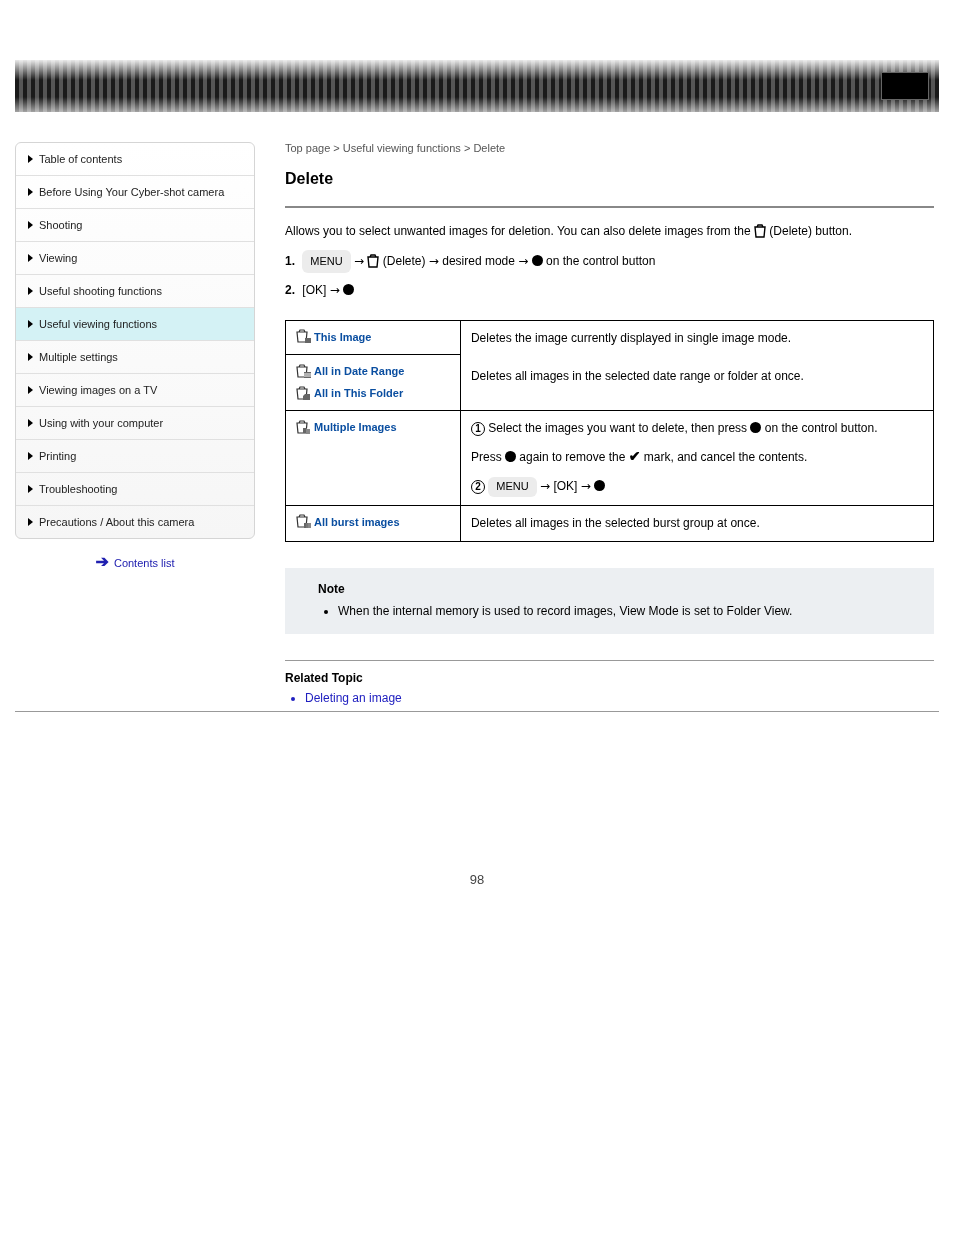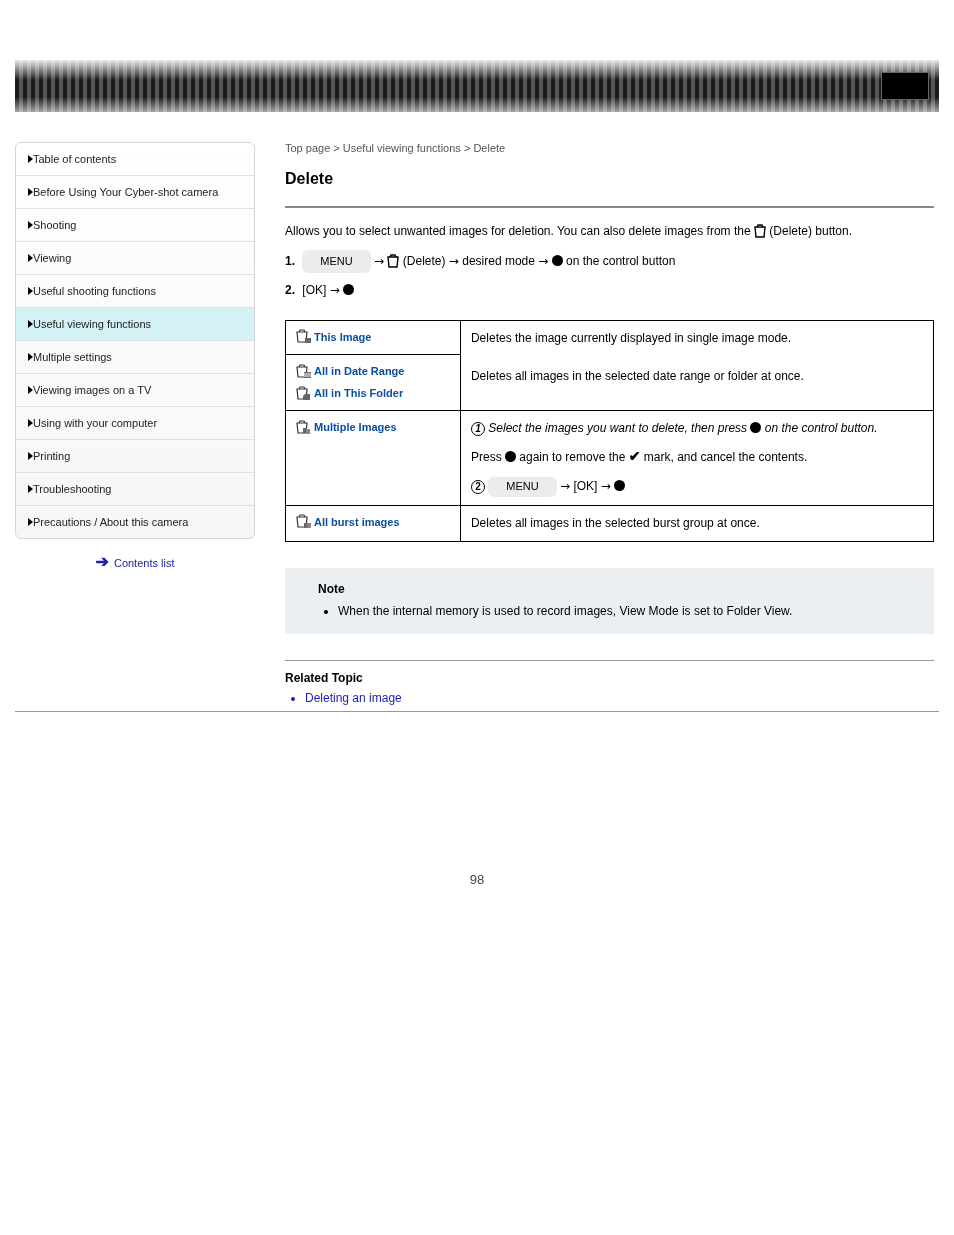--- a/index.html
+++ b/index.html
@@ -37,20 +37,21 @@
     z-index: 2;
   }
 
   .page-wrap { padding: 30px 15px 0 15px; display: flex; gap: 30px; }
 
   .sidenav { width: 240px; flex-shrink: 0; }
   .sidenav-box { border: 1px solid #d5d5d5; border-radius: 6px; overflow: hidden; background: linear-gradient(#fff,#f6f6f6); }
   .sidenav-item {
     display: flex;
     align-items: center;
+    gap: 6px;
     padding: 10px 12px;
     border-bottom: 1px solid #e0e0e0;
     font-size: 11px;
     color: #222;
   }
   .sidenav-item:last-child { border-bottom: none; }
   .sidenav-item.active { background: #d4f2f5; }
   .sidenav-item .caret {
     width: 0; height: 0;
     border-top: 4px solid transparent;
@@ -60,21 +61,21 @@
   .outer-arrow { text-align: center; margin-top: 12px; color: #2020b0; font-size: 18px; font-weight: bold; }
 
   .content { flex: 1; min-width: 0; padding-right: 5px; }
   h1.section-title { font-size: 16px; font-weight: bold; margin-bottom: 18px; }
   hr.hline { border: none; border-top: 2px solid #888; margin: 0 0 14px 0; }
   p.intro { margin-bottom: 10px; line-height: 1.5; }
 
   .steps p { margin: 6px 0; line-height: 1.9; }
   .steps .stepno { font-weight: bold; display: inline-block; width: 14px; }
   .arrow { display:inline-block; font-family: "DejaVu Sans", Arial; }
-  .chip { display:inline-block; background:#ececec; border-radius:6px; padding:1px 18px; font-size:11px; }
+  .chip { display:inline-block; background:#ececec; border-radius:6px; padding:1px 8px; font-size:11px; }
   .bullet-dot { display:inline-block; width:11px; height:11px; background:#000; border-radius:50%; vertical-align:-1px; }
   .trash { display:inline-block; vertical-align:-3px; }
   .trash svg { display:block; }
 
   table.optbl { width: 100%; border-collapse: collapse; margin-top: 18px; }
   table.optbl td { border: 1px solid #000; padding: 8px 10px; vertical-align: top; line-height: 1.6; }
   table.optbl td.left { width: 27%; }
   table.optbl .opt-line { display:flex; align-items:center; gap:2px; white-space:nowrap; }
   .optlabel { color:#0a4ea0; font-weight:bold; font-size:11px; }
   .circled { display:inline-block; width:14px; height:14px; border:1.2px solid #000; border-radius:50%; text-align:center; font-size:10px; line-height:12px; font-weight:bold; }
@@ -254,21 +255,21 @@
                   <svg width="16" height="16" viewBox="0 0 16 16">
                     <path d="M1 3h10l-1 10H2z M3 3l1-2h4l1 2" fill="none" stroke="#333" stroke-width="1.2"></path>
                     <rect x="7" y="8" width="4" height="5" fill="#666"></rect>
                     <rect x="10" y="9" width="4" height="5" fill="#888"></rect>
                   </svg>
                 </span>
             <span class="optlabel">Multiple Images</span>
           </div>
         </td>
         <td>
-          <div style="margin-bottom:6px;font-style:italic;">
+          <div style="margin-bottom:6px;">
             <span class="circled">1</span>
             <span>Select the images you want to delete, then press </span>
             <span class="bullet-dot"></span>
             <span> on the control button.</span>
           </div>
           <div style="margin-bottom:10px;">
             <span>Press </span>
             <span class="bullet-dot"></span>
             <span> again to remove the </span>
             <span class="check">✔</span>

